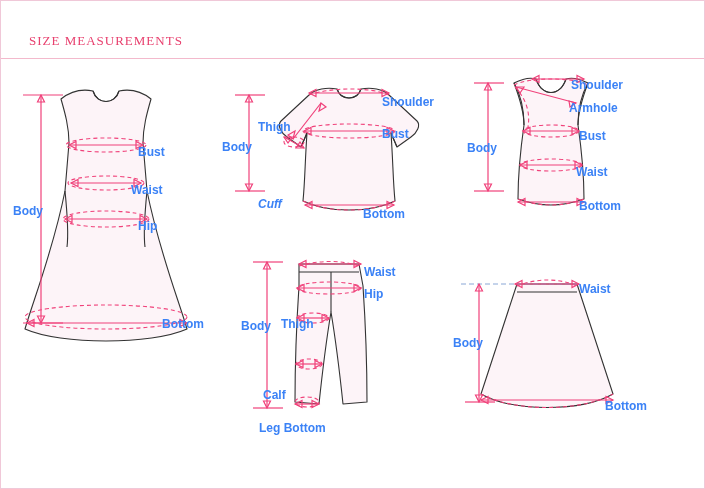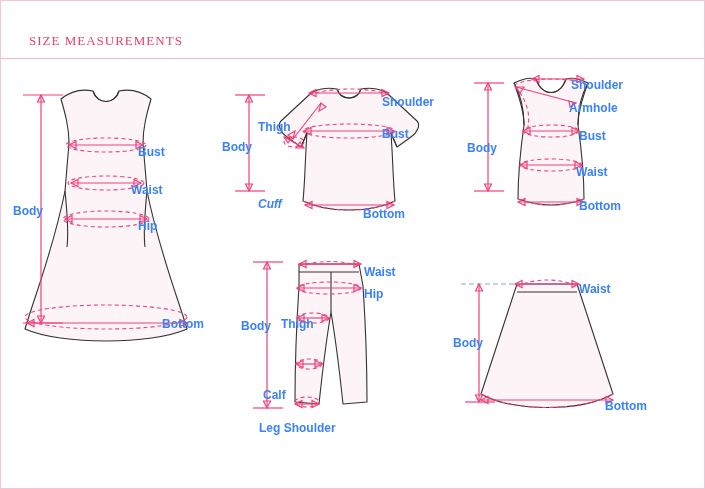--- a/index.html
+++ b/index.html
@@ -296,21 +296,21 @@
     <path class="measure" d="M36 162 l-3.5 -7 l7 0 z" fill="#f0417a"></path>
     <path class="measure" d="M22 16 L52 16"></path>
     <path class="measure" d="M22 162 L52 162"></path>
   </svg>
 
   <div class="label" style="left:363px; top:264px;">Waist</div>
   <div class="label" style="left:363px; top:286px;">Hip</div>
   <div class="label" style="left:240px; top:318px;">Body</div>
   <div class="label" style="left:280px; top:316px;">Thigh</div>
   <div class="label" style="left:262px; top:375px;margin-top:12px;">Calf</div>
-  <div class="label" style="left:258px; top:420px;">Leg Shoulder</div>
+  <div class="label" style="left:258px; top:420px;">Leg Bottom</div>
 
   <svg class="fig" style="left:440px; top:245px;" width="210" height="190" viewBox="0 0 210 190">
 
     <path class="garment" d="M76 38 L136 38 L172 148 C140 166 72 166 40 148 Z"></path>
 
     <path class="garment-line" d="M76 46 L136 46"></path>
 
     <path class="measure-dash" d="M76 40 C96 32 118 32 136 40"></path>
 
     <path class="measure-dash" d="M40 148 C72 166 140 166 172 148"></path>

